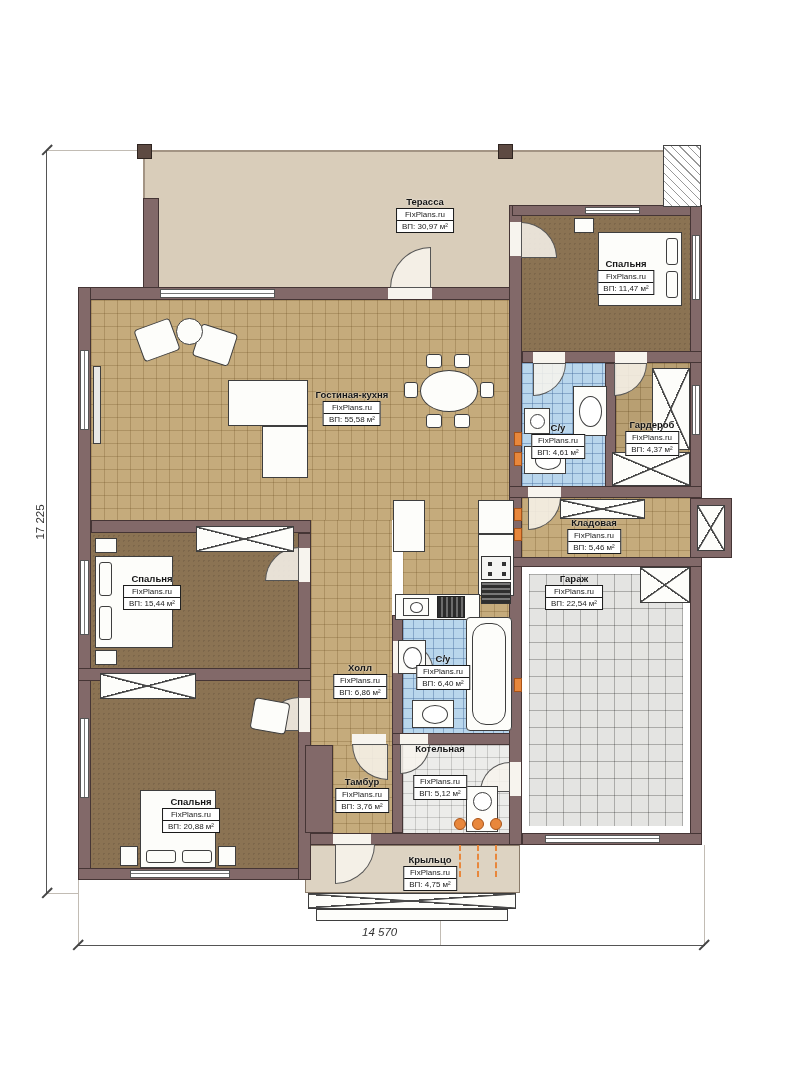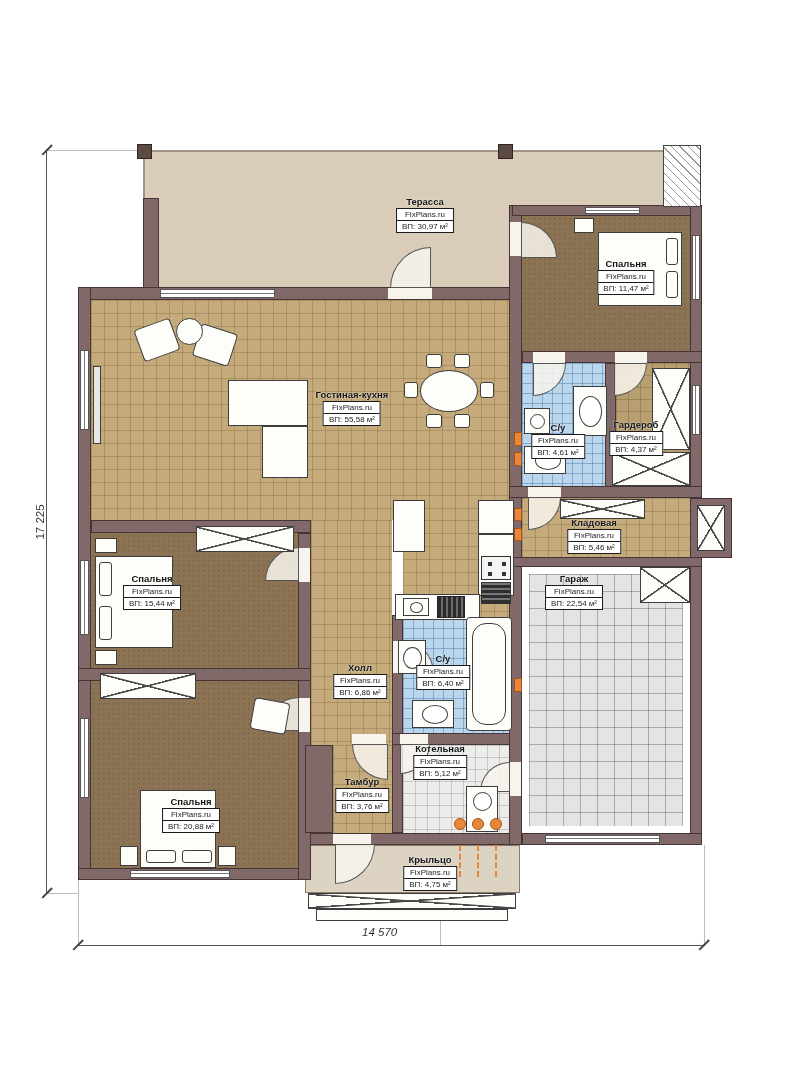--- a/index.html
+++ b/index.html
@@ -268,21 +268,21 @@
       <div class="ar">ВП: 55,58 м²</div>
       </div>
   </div>
   <div class="room-label" style="left:558px;top:422px;">
     <div class="rname">С/у</div>
     <div class="rbox">
         <div class="wm">FixPlans.ru</div>
       <div class="ar">ВП: 4,61 м²</div>
       </div>
   </div>
-  <div class="room-label" style="left:636px;top:419px;">
+  <div class="room-label" style="left:652px;top:419px;">
     <div class="rname">Гардероб</div>
     <div class="rbox">
         <div class="wm">FixPlans.ru</div>
       <div class="ar">ВП: 4,37 м²</div>
       </div>
   </div>
   <div class="room-label" style="left:594px;top:517px;">
     <div class="rname">Кладовая</div>
     <div class="rbox">
         <div class="wm">FixPlans.ru</div>
@@ -310,21 +310,21 @@
       <div class="ar">ВП: 6,40 м²</div>
       </div>
   </div>
   <div class="room-label" style="left:360px;top:662px;">
     <div class="rname">Холл</div>
     <div class="rbox">
         <div class="wm">FixPlans.ru</div>
       <div class="ar">ВП: 6,86 м²</div>
       </div>
   </div>
-  <div class="room-label" style="left:440px;top:743px;">
+  <div class="room-label" style="left:440px;top:743px;gap:20px;">
     <div class="rname">Котельная</div>
     <div class="rbox">
         <div class="wm">FixPlans.ru</div>
       <div class="ar">ВП: 5,12 м²</div>
       </div>
   </div>
   <div class="room-label" style="left:362px;top:776px;">
     <div class="rname">Тамбур</div>
     <div class="rbox">
         <div class="wm">FixPlans.ru</div>

